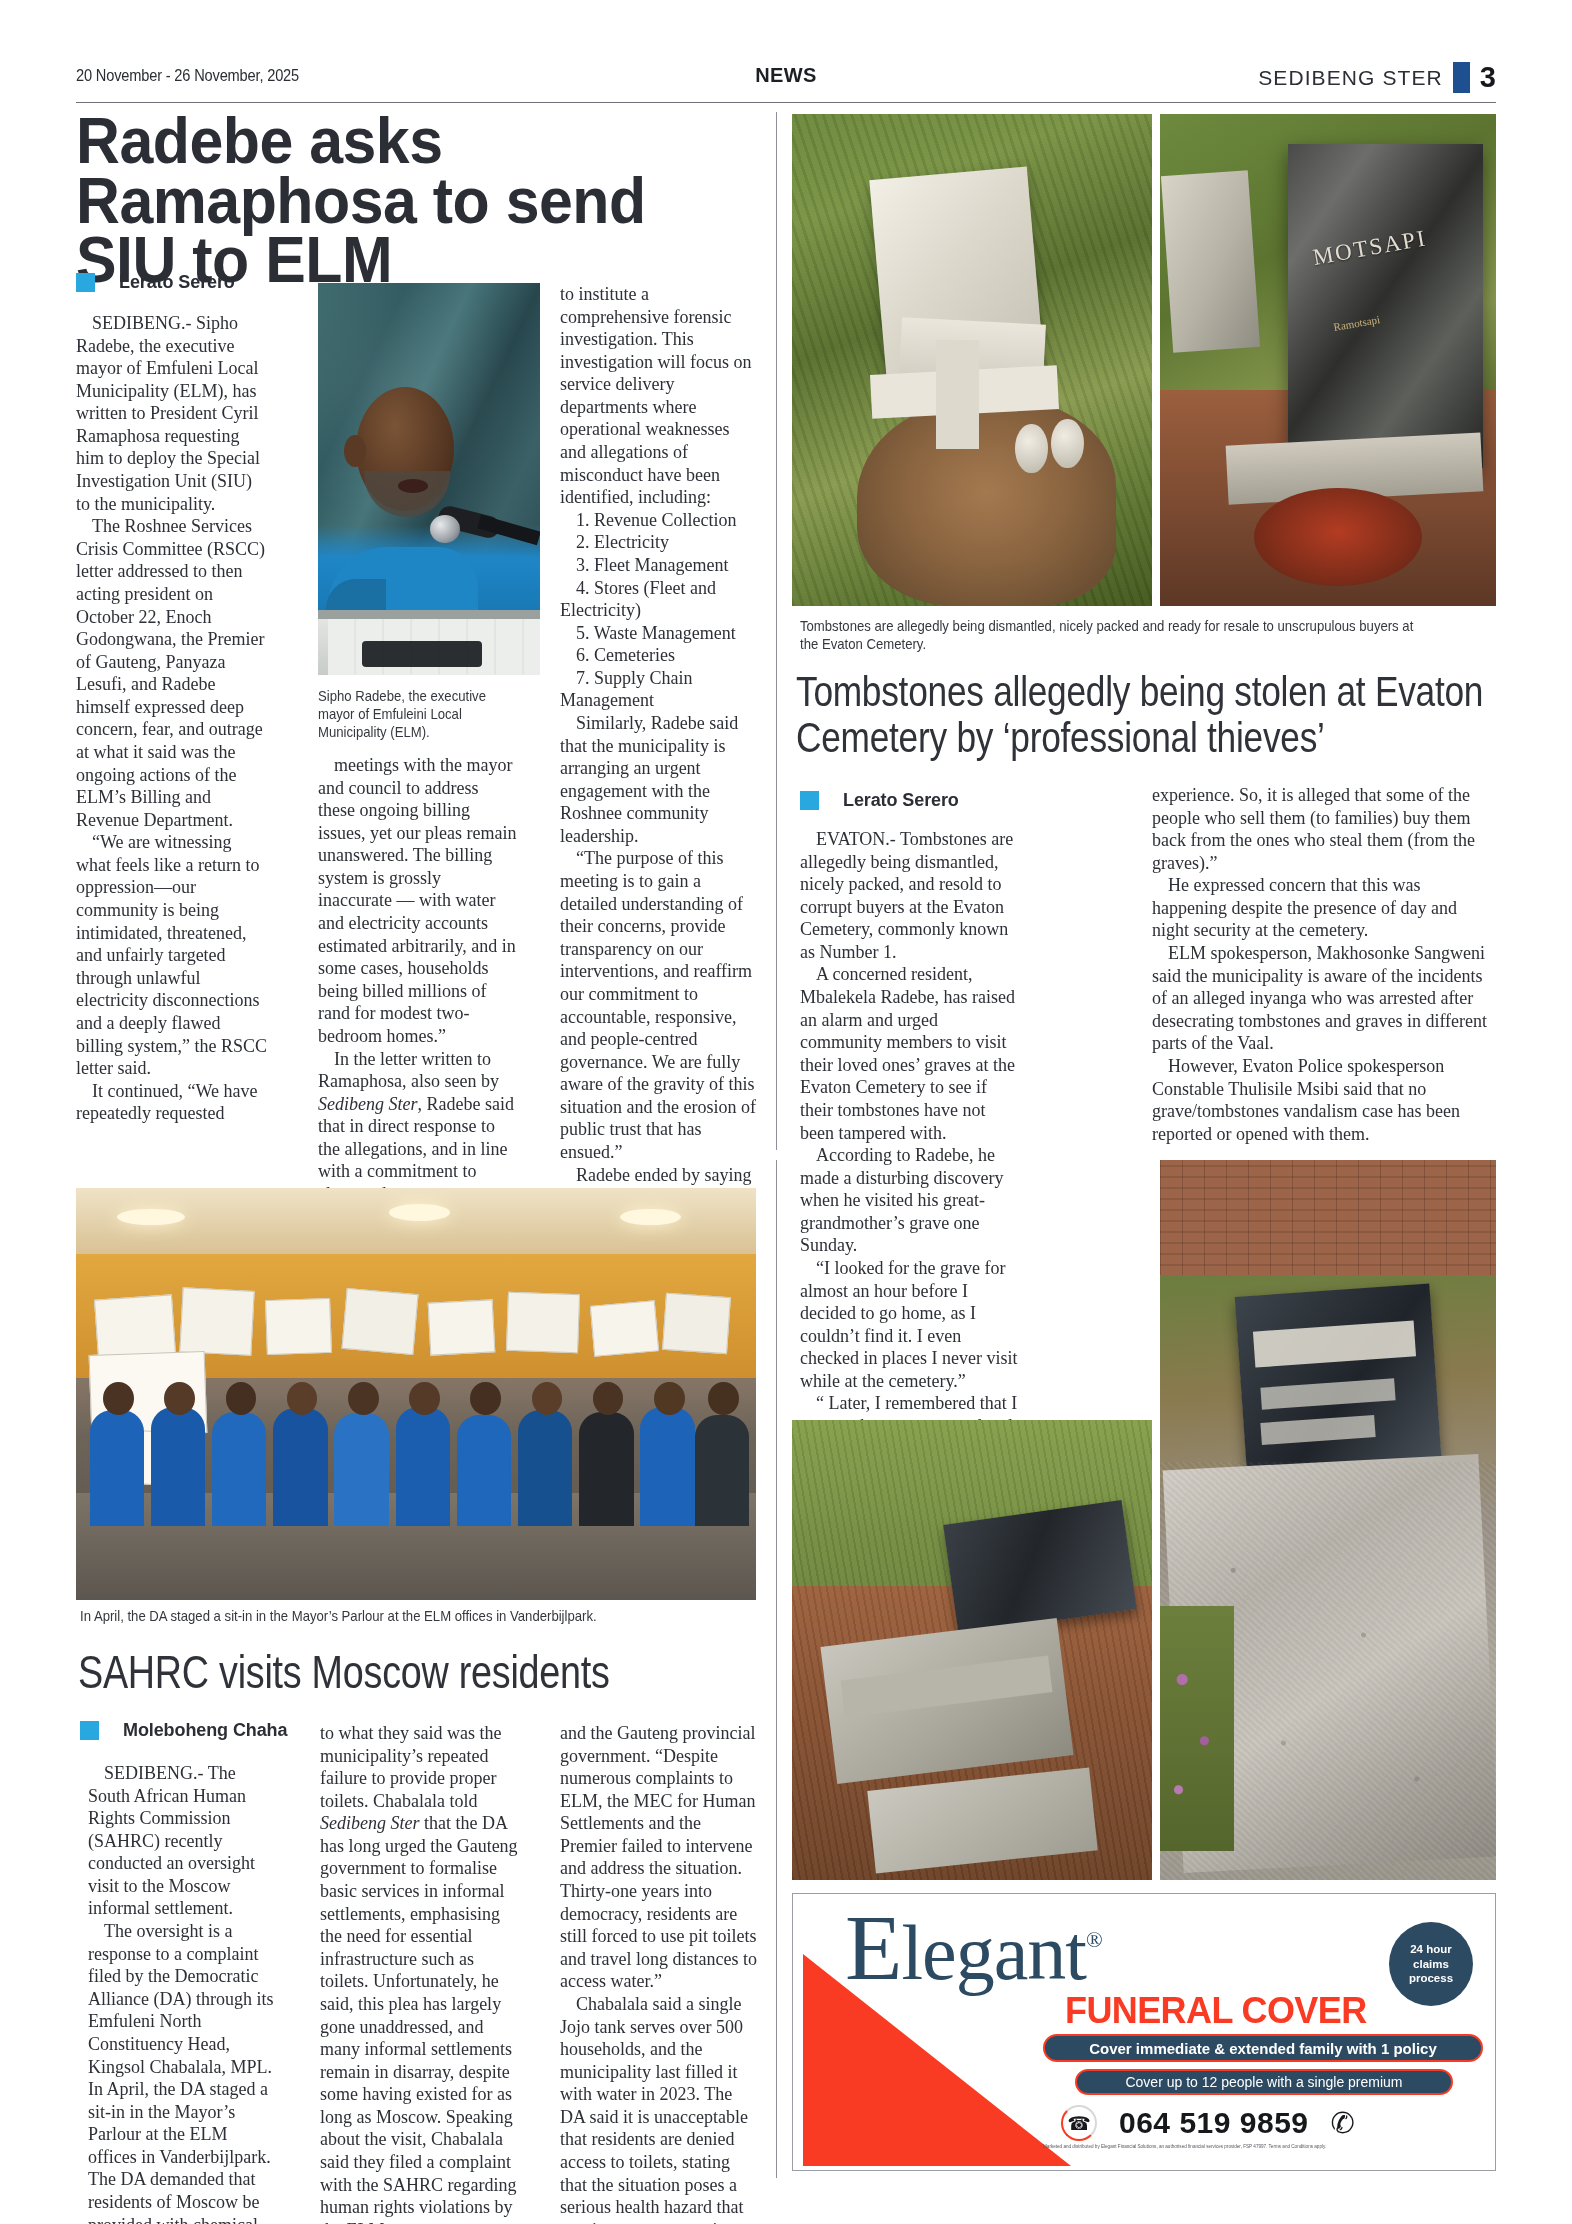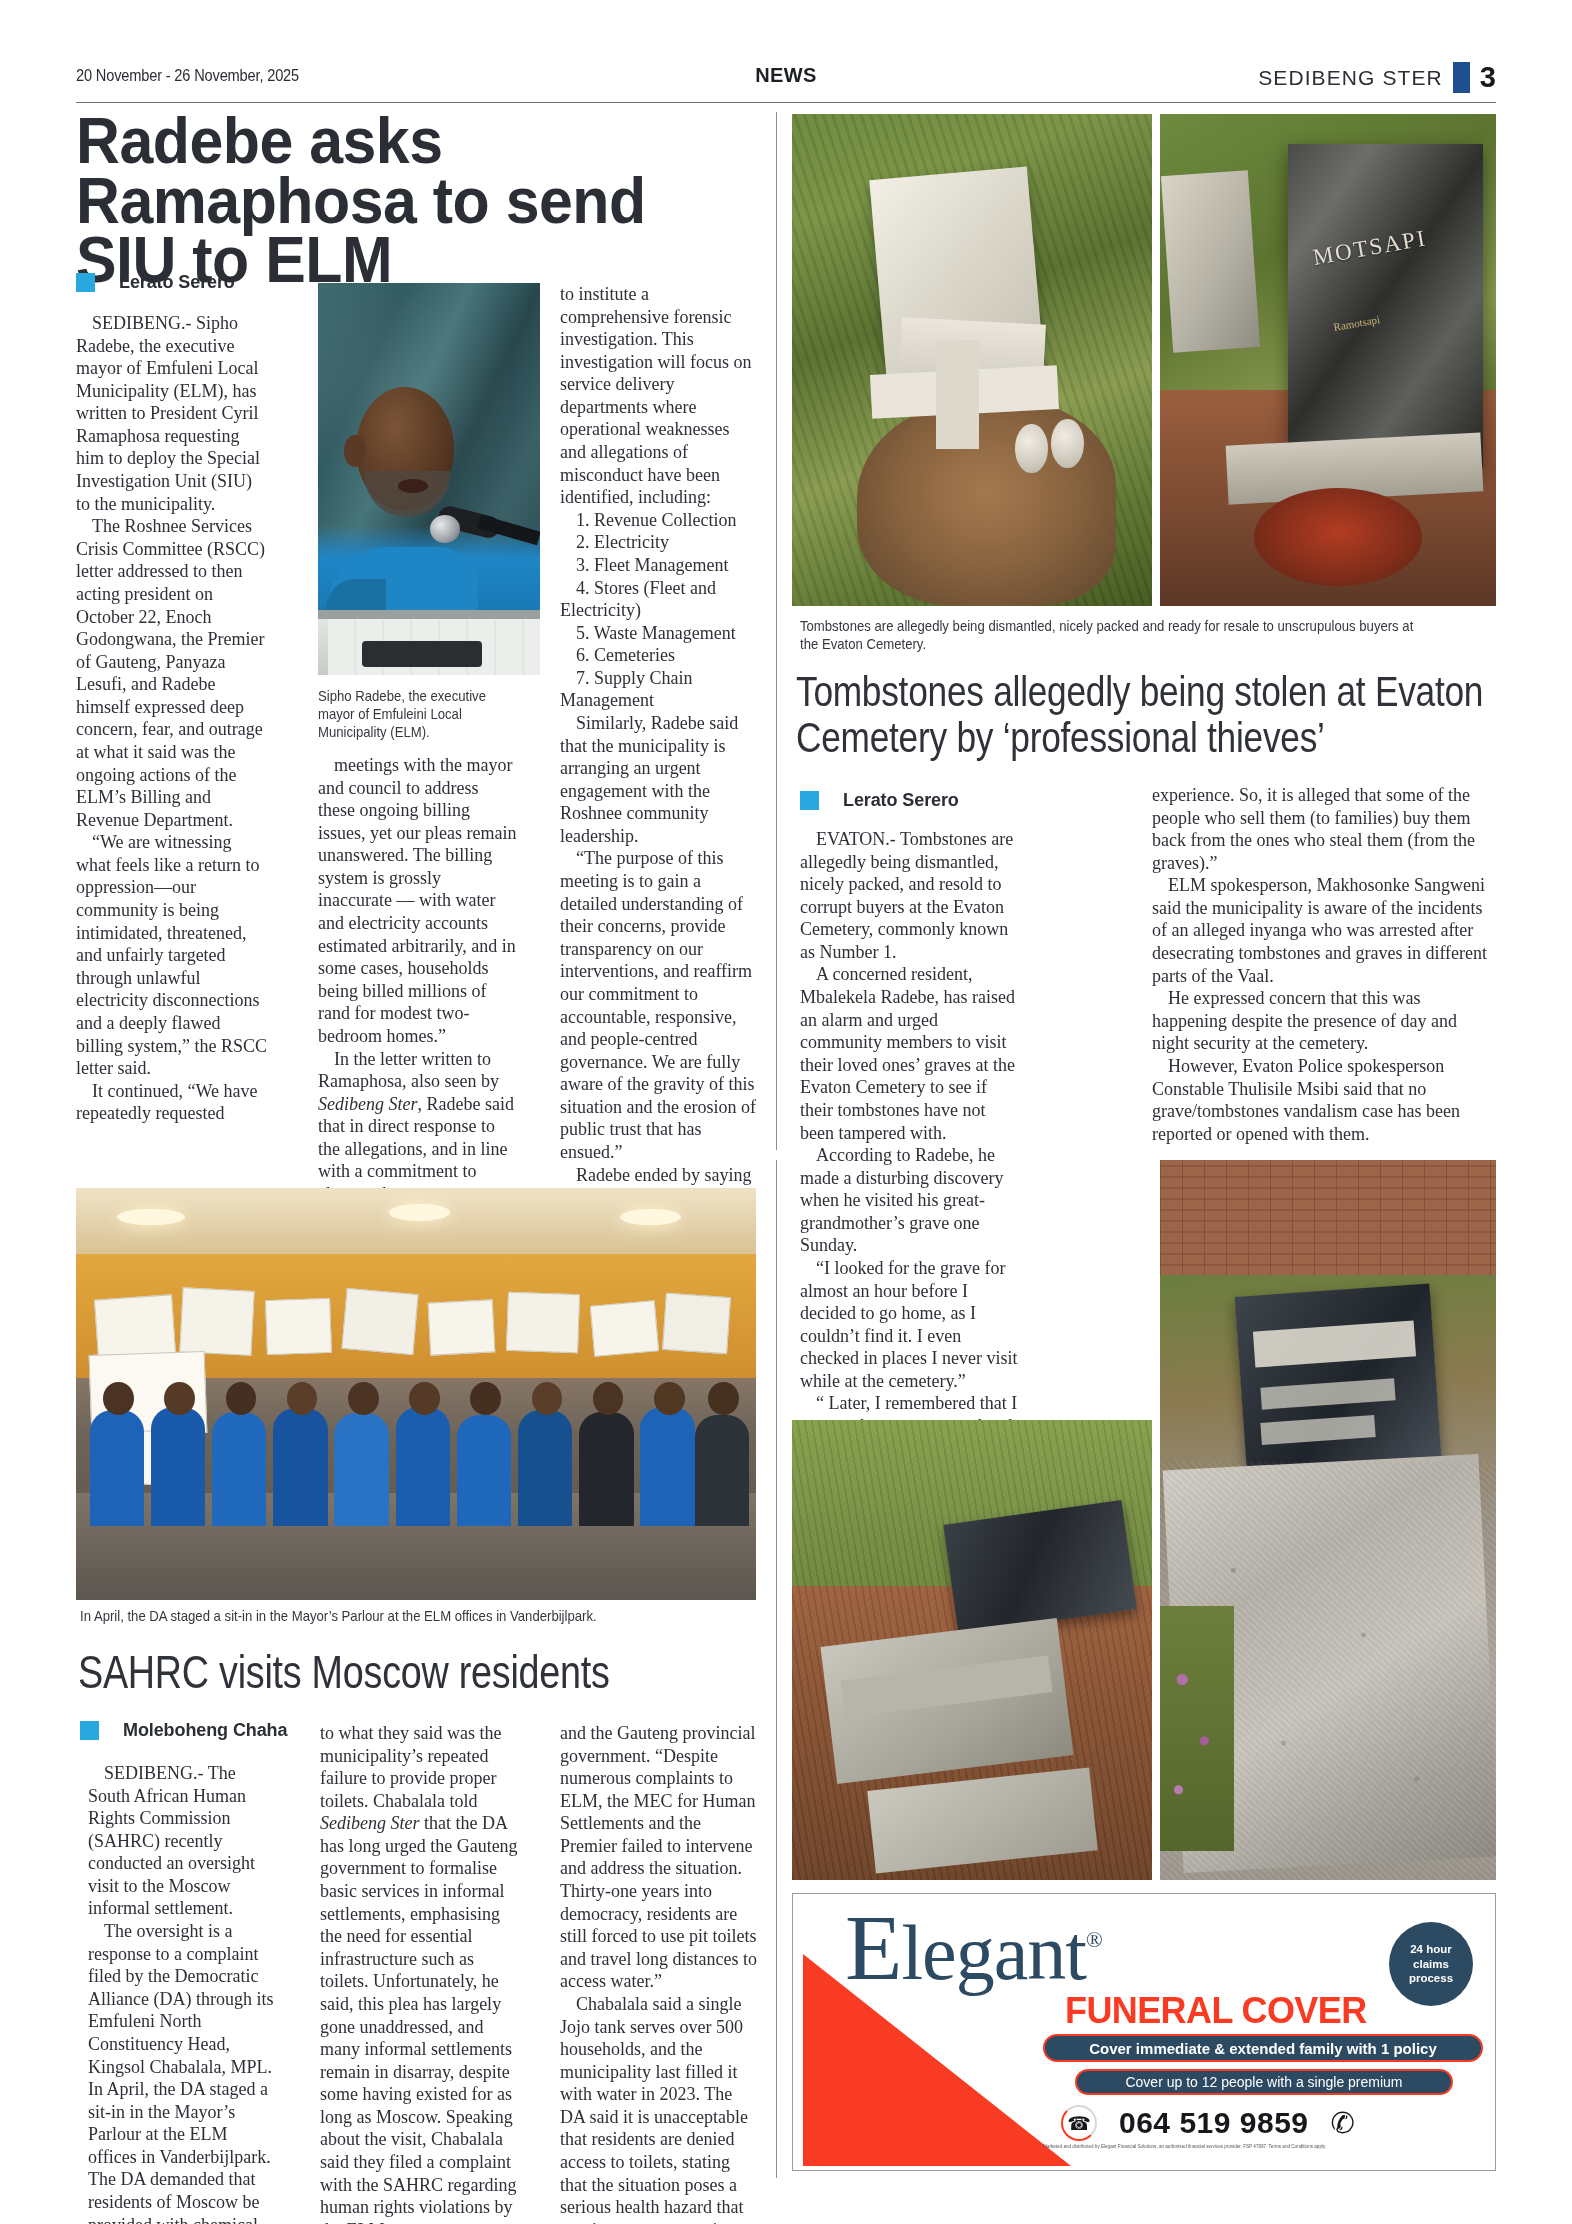--- a/index.html
+++ b/index.html
@@ -287,22 +287,22 @@
     <p>A concerned resident, Mbalekela Radebe, has raised an alarm and urged community members to visit their loved ones’ graves at the Evaton Cemetery to see if their tombstones have not been tampered with.</p>
     <p>According to Radebe, he made a disturbing discovery when he visited his great-grandmother’s grave one Sunday.</p>
     <p>“I looked for the grave for almost an hour before I decided to go home, as I couldn’t find it. I even checked in places I never visit while at the cemetery.”</p>
     <p>“ Later, I remembered that I saw tombstones removed and packed in one place,” he explained.</p>
     <p>He returned to the cemetery the following day and eventually located the grave.</p>
     <p>“The top part of my grandmother’s tombstone had been removed. I walked around and noticed that many tombstones were not damaged, but carefully uninstalled, clearly by someone with</p>
   </div>
 
   <div class="col" style="position:absolute;left:1152px;top:784px;width:340px;">
     <p class="noind">experience. So, it is alleged that some of the people who sell them (to families) buy them back from the ones who steal them (from the graves).”</p>
+    <p>He expressed concern that this was happening despite the presence of day and night security at the cemetery.</p>
     <p>ELM spokesperson, Makhosonke Sangweni said the municipality is aware of the incidents of an alleged inyanga who was arrested after desecrating tombstones and graves in different parts of the Vaal.</p>
-    <p>He expressed concern that this was happening despite the presence of day and night security at the cemetery.</p>
     <p>However, Evaton Police spokesperson Constable Thulisile Msibi said that no grave/tombstones vandalism case has been reported or opened with them.</p>
   </div>
 
   <div class="photo" style="left:76px;top:1188px;width:680px;height:412px;">
     <div class="layer" style="background:linear-gradient(180deg,#d9b463 0%,#c89a45 18%,#b98a3a 30%,#8e7b6b 42%,#6d6459 60%,#55504a 100%);"></div>
 
     <div style="position:absolute;left:0;top:0;width:100%;height:16%;background:
         linear-gradient(180deg,#efe3c6,#d9c294);"></div>
     <div style="position:absolute;left:6%;top:5%;width:10%;height:4%;border-radius:50%;background:#fff8df;box-shadow:0 0 18px #fff4cf;"></div>
     <div style="position:absolute;left:46%;top:4%;width:9%;height:4%;border-radius:50%;background:#fff8df;box-shadow:0 0 18px #fff4cf;"></div>

